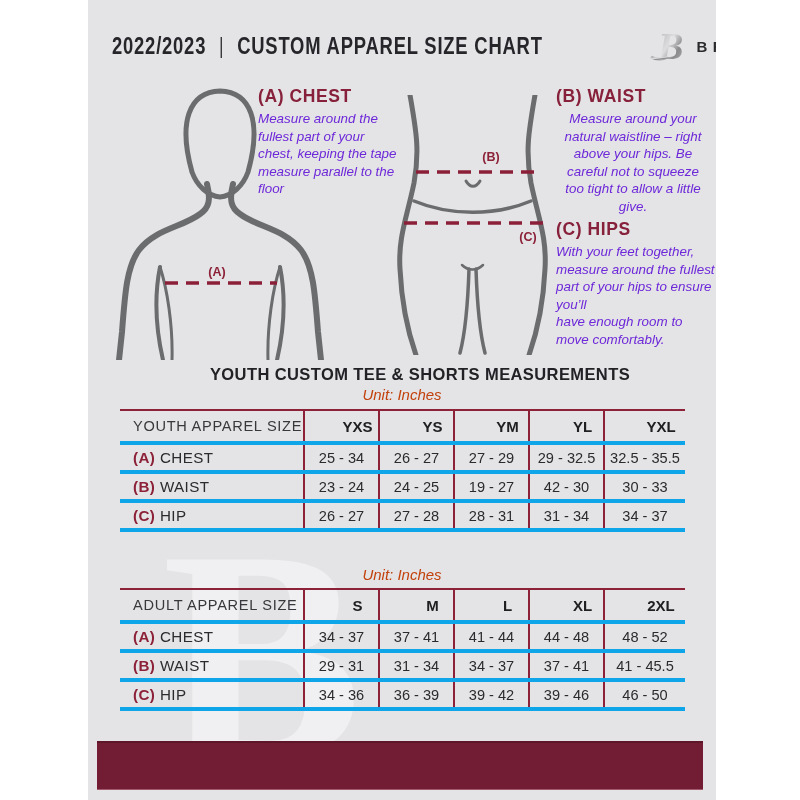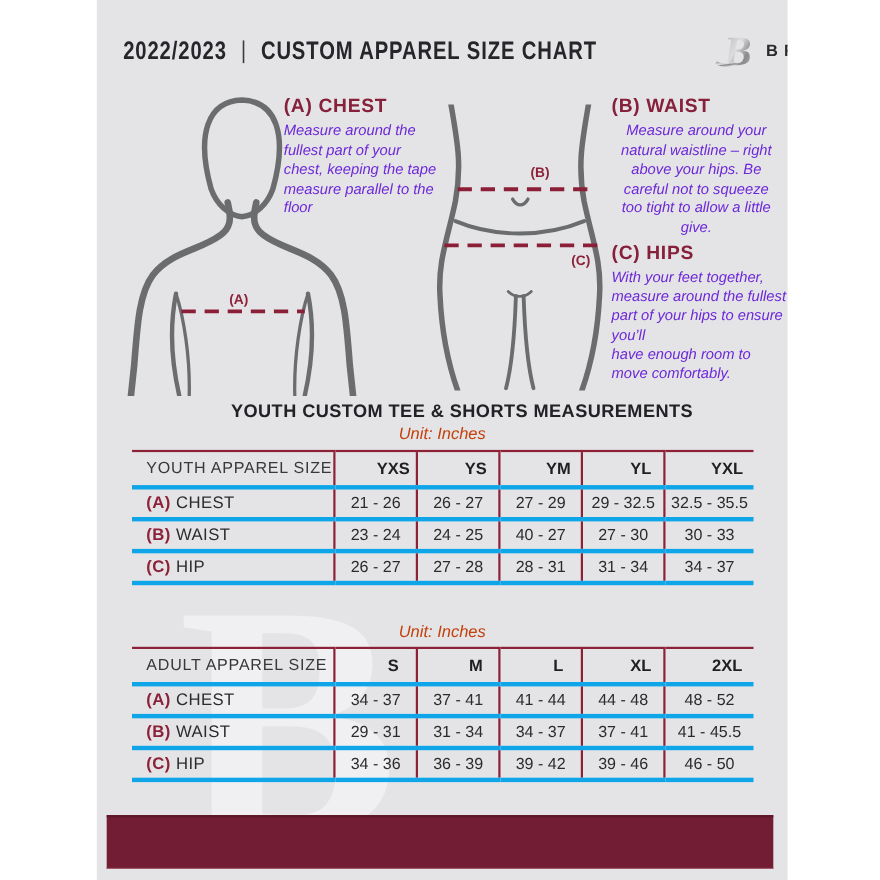--- a/index.html
+++ b/index.html
@@ -165,32 +165,32 @@
         <th class="c-size">YXS</th>
             <th class="c-size">YS</th>
             <th class="c-size">YM</th>
             <th class="c-size">YL</th>
             <th class="c-size">YXL</th>
           </tr>
       </thead>
       <tbody>
           <tr>
             <td class="c-label"><span class="maroon-prefix">(A)</span> CHEST</td>
-            <td class="c-val">21 - 26</td>
+            <td class="c-val">25 - 34</td>
             <td class="c-val">26 - 27</td>
             <td class="c-val">27 - 29</td>
             <td class="c-val">29 - 32.5</td>
             <td class="c-val">32.5 - 35.5</td>
           </tr>
           <tr>
             <td class="c-label"><span class="maroon-prefix">(B)</span> WAIST</td>
             <td class="c-val">23 - 24</td>
             <td class="c-val">24 - 25</td>
-            <td class="c-val">40 - 27</td>
-            <td class="c-val">27 - 30</td>
+            <td class="c-val">19 - 27</td>
+            <td class="c-val">42 - 30</td>
             <td class="c-val">30 - 33</td>
           </tr>
           <tr>
             <td class="c-label"><span class="maroon-prefix">(C)</span> HIP</td>
             <td class="c-val">26 - 27</td>
             <td class="c-val">27 - 28</td>
             <td class="c-val">28 - 31</td>
             <td class="c-val">31 - 34</td>
             <td class="c-val">34 - 37</td>
           </tr>

